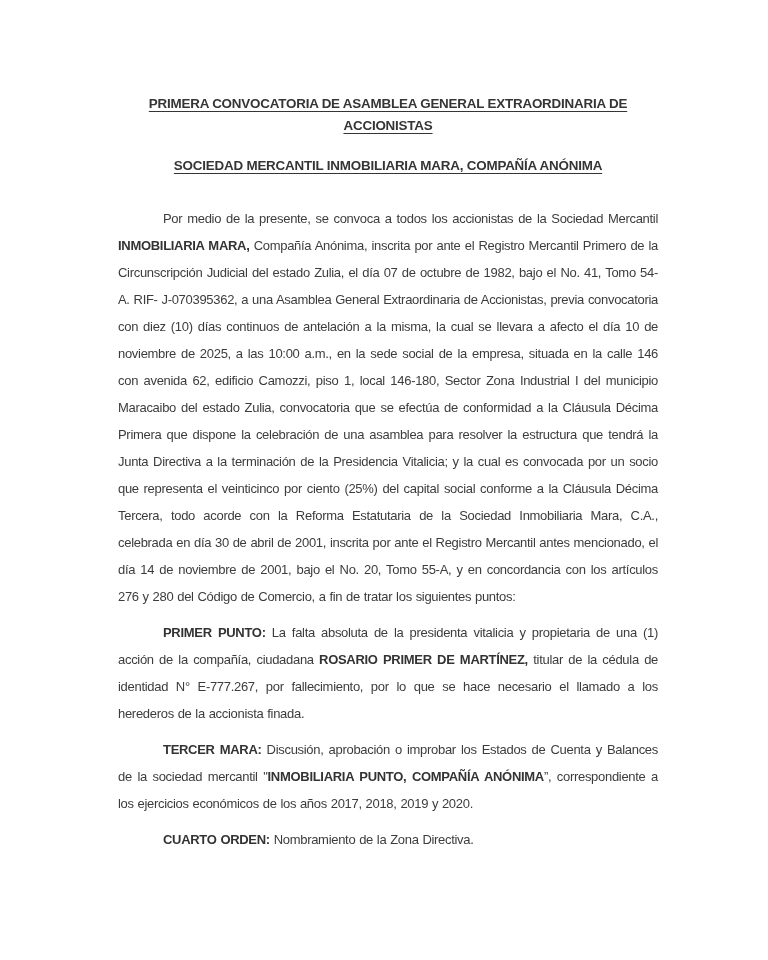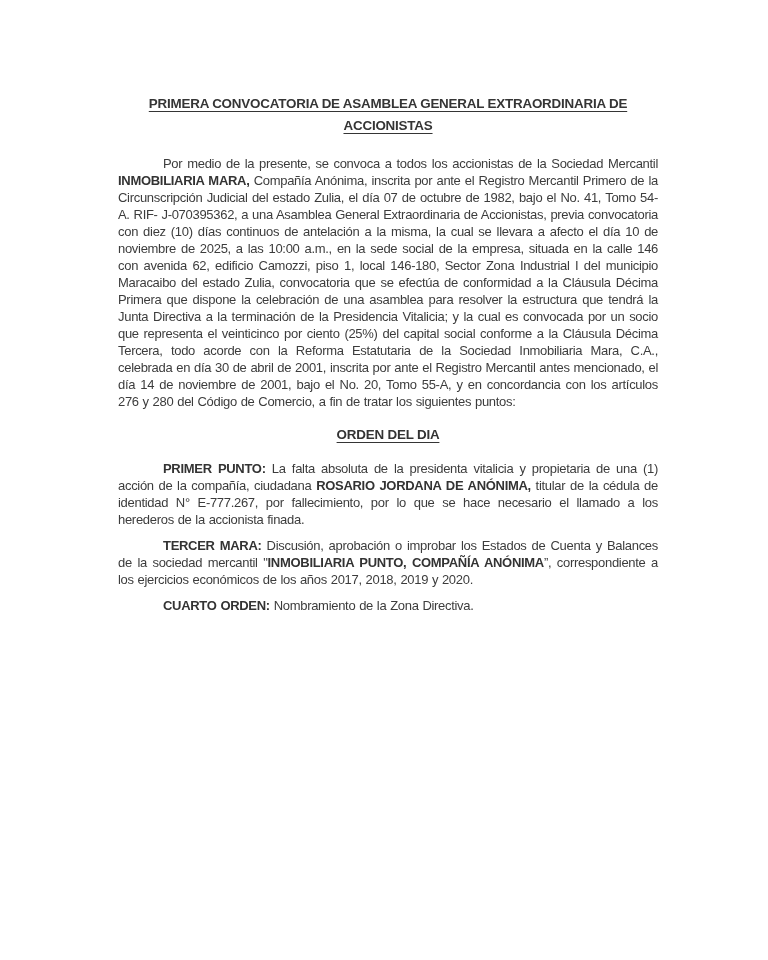--- a/index.html
+++ b/index.html
@@ -22,21 +22,21 @@
     text-decoration: underline;
     text-underline-offset: 3px;
     text-align: center;
     color: #353535;
     margin: 0 0 18px 0;
   }
   .doc-heading.second { margin-bottom: 28px; }
   p { margin: 0 0 9px 0; }
   .body {
     font-size: 13px;
-    line-height: 17px;
+    line-height: 27px;
     letter-spacing: -0.3px;
     word-spacing: 0.5px;
     text-align: justify;
     text-indent: 45px;
   }
   .center-heading {
     font-size: 13.4px;
     line-height: 21.5px;
     font-weight: bold;
     letter-spacing: -0.2px;
@@ -47,21 +47,21 @@
     color: #353535;
     margin: 14px 0 14px 0;
   }
   .b { font-weight: bold; color: #333333; }
 </style>
 </head>
 <body>
 
 <div class="page">
   <div class="doc-heading">PRIMERA CONVOCATORIA DE ASAMBLEA GENERAL EXTRAORDINARIA DE ACCIONISTAS</div>
+  <div class="doc-heading second">SOCIEDAD MERCANTIL INMOBILIARIA MARA, COMPAÑÍA ANÓNIMA</div>
 
   <div>
       <p class="body"><span>Por medio de la presente, se convoca a todos los accionistas de la Sociedad Mercantil </span><span class="b">INMOBILIARIA MARA,</span><span> Compañía Anónima, inscrita por ante el Registro Mercantil Primero de la Circunscripción Judicial del estado Zulia, el día 07 de octubre de 1982, bajo el No. 41, Tomo 54-A. RIF- J-070395362, a una Asamblea General Extraordinaria de Accionistas, previa convocatoria con diez (10) días continuos de antelación a la misma, la cual se llevara a afecto el día 10 de noviembre de 2025, a las 10:00 a.m., en la sede social de la empresa, situada en la calle 146 con avenida 62, edificio Camozzi, piso 1, local 146-180, Sector Zona Industrial I del municipio Maracaibo del estado Zulia, convocatoria que se efectúa de conformidad a la Cláusula Décima Primera que dispone la celebración de una asamblea para resolver la estructura que tendrá la Junta Directiva a la terminación de la Presidencia Vitalicia; y la cual es convocada por un socio que representa el veinticinco por ciento (25%) del capital social conforme a la Cláusula Décima Tercera, todo acorde con la Reforma Estatutaria de la Sociedad Inmobiliaria Mara, C.A., celebrada en día 30 de abril de 2001, inscrita por ante el Registro Mercantil antes mencionado, el día 14 de noviembre de 2001, bajo el No. 20, Tomo 55-A, y en concordancia con los artículos 276 y 280 del Código de Comercio, a fin de tratar los siguientes puntos:</span></p>
-      <p class="center-heading"><span class="b">ORDEN DEL DIA</span></p>
-      <p class="body"><span class="b">PRIMER PUNTO:</span><span> La falta absoluta de la presidenta vitalicia y propietaria de una (1) acción de la compañía, ciudadana </span><span class="b">ROSARIO JORDANA DE ANÓNIMA,</span><span> titular de la cédula de identidad N° E-777.267, por fallecimiento, por lo que se hace necesario el llamado a los herederos de la accionista finada.</span></p>
+      <p class="body"><span class="b">PRIMER PUNTO:</span><span> La falta absoluta de la presidenta vitalicia y propietaria de una (1) acción de la compañía, ciudadana </span><span class="b">ROSARIO PRIMER DE MARTÍNEZ,</span><span> titular de la cédula de identidad N° E-777.267, por fallecimiento, por lo que se hace necesario el llamado a los herederos de la accionista finada.</span></p>
       <p class="body"><span class="b">TERCER MARA:</span><span> Discusión, aprobación o improbar los Estados de Cuenta y Balances de la sociedad mercantil "</span><span class="b">INMOBILIARIA PUNTO, COMPAÑÍA ANÓNIMA</span><span>”, correspondiente a los ejercicios económicos de los años 2017, 2018, 2019 y 2020.</span></p>
       <p class="body"><span class="b">CUARTO ORDEN:</span><span> Nombramiento de la Zona Directiva.</span></p>
     </div>
 </div>
 
 </body></html>

